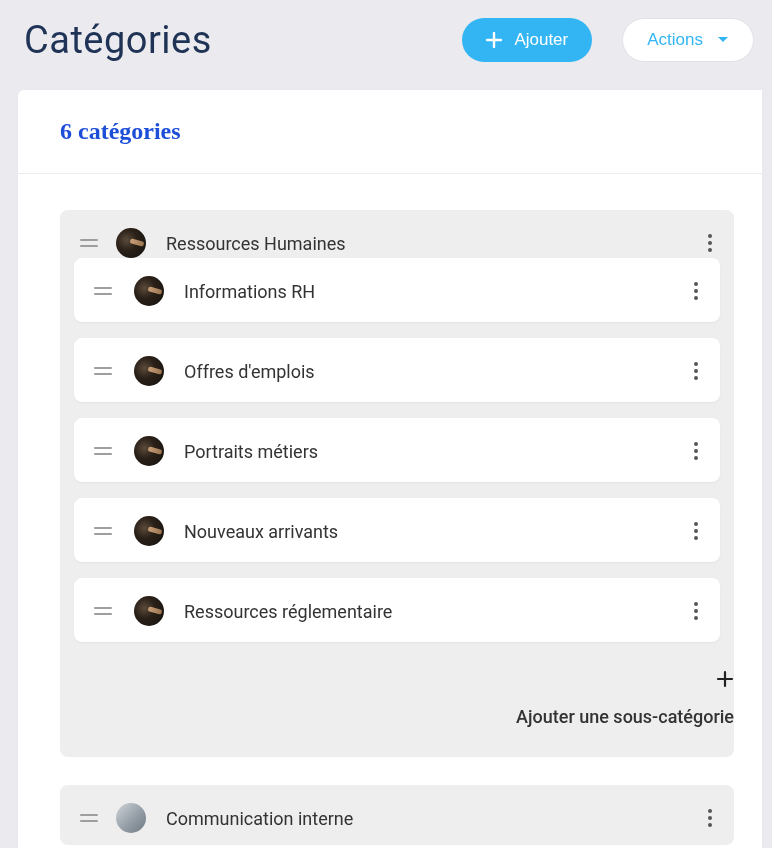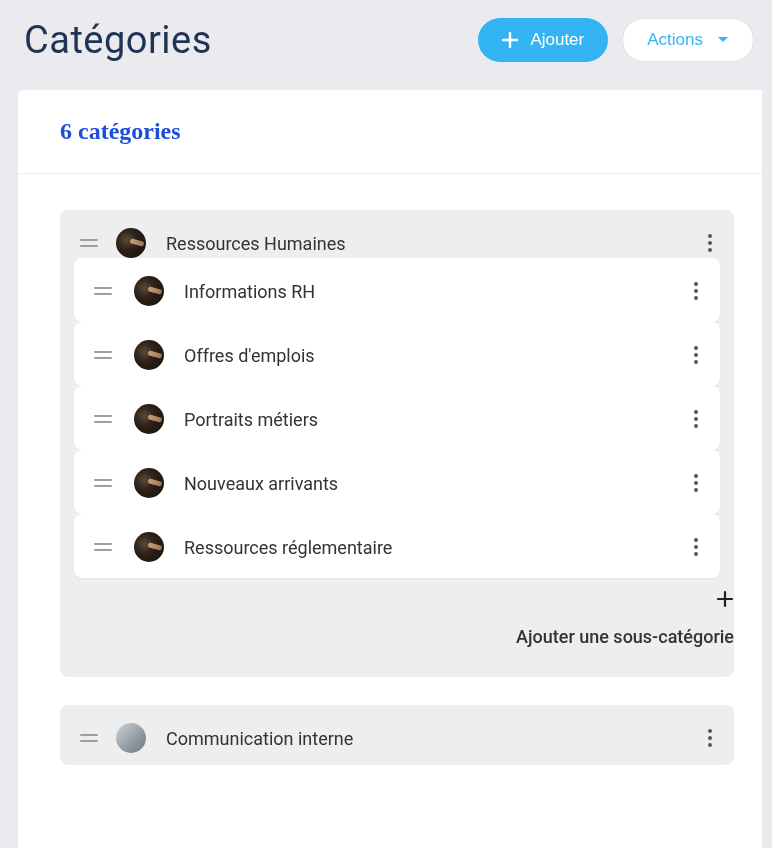--- a/index.html
+++ b/index.html
@@ -19,21 +19,21 @@
     align-items: center;
     padding: 18px 18px 28px 24px;
   }
   .page-title {
     font-size: 38px;
     font-weight: 400;
     color: #1f3356;
     flex: 1;
     letter-spacing: 0.5px;
   }
-  .header-buttons { display: flex; gap: 14px; }
+  .header-buttons { display: flex; gap: 30px; }
   .btn {
     height: 44px;
     border-radius: 22px;
     display: inline-flex;
     align-items: center;
     justify-content: center;
     padding: 0 24px;
     font-size: 17px;
     font-weight: 500;
     cursor: pointer;
@@ -86,21 +86,21 @@
     padding: 18px 16px 0 20px;
   }
   .cat-sub-wrap { padding: 0 14px; }
   .cat-sub {
     background: #fff;
     border-radius: 8px;
     box-shadow: 0 1px 2px rgba(0,0,0,0.05);
     display: flex;
     align-items: center;
     padding: 18px 16px 16px 20px;
-    margin-bottom: 0;
+    margin-bottom: 16px;
   }
   .add-sub {
     display: flex;
     align-items: flex-end;
     justify-content: center;
     padding: 12px 0 18px 0;
     gap: 14px;
     cursor: pointer;
     flex-direction: column;
   }

